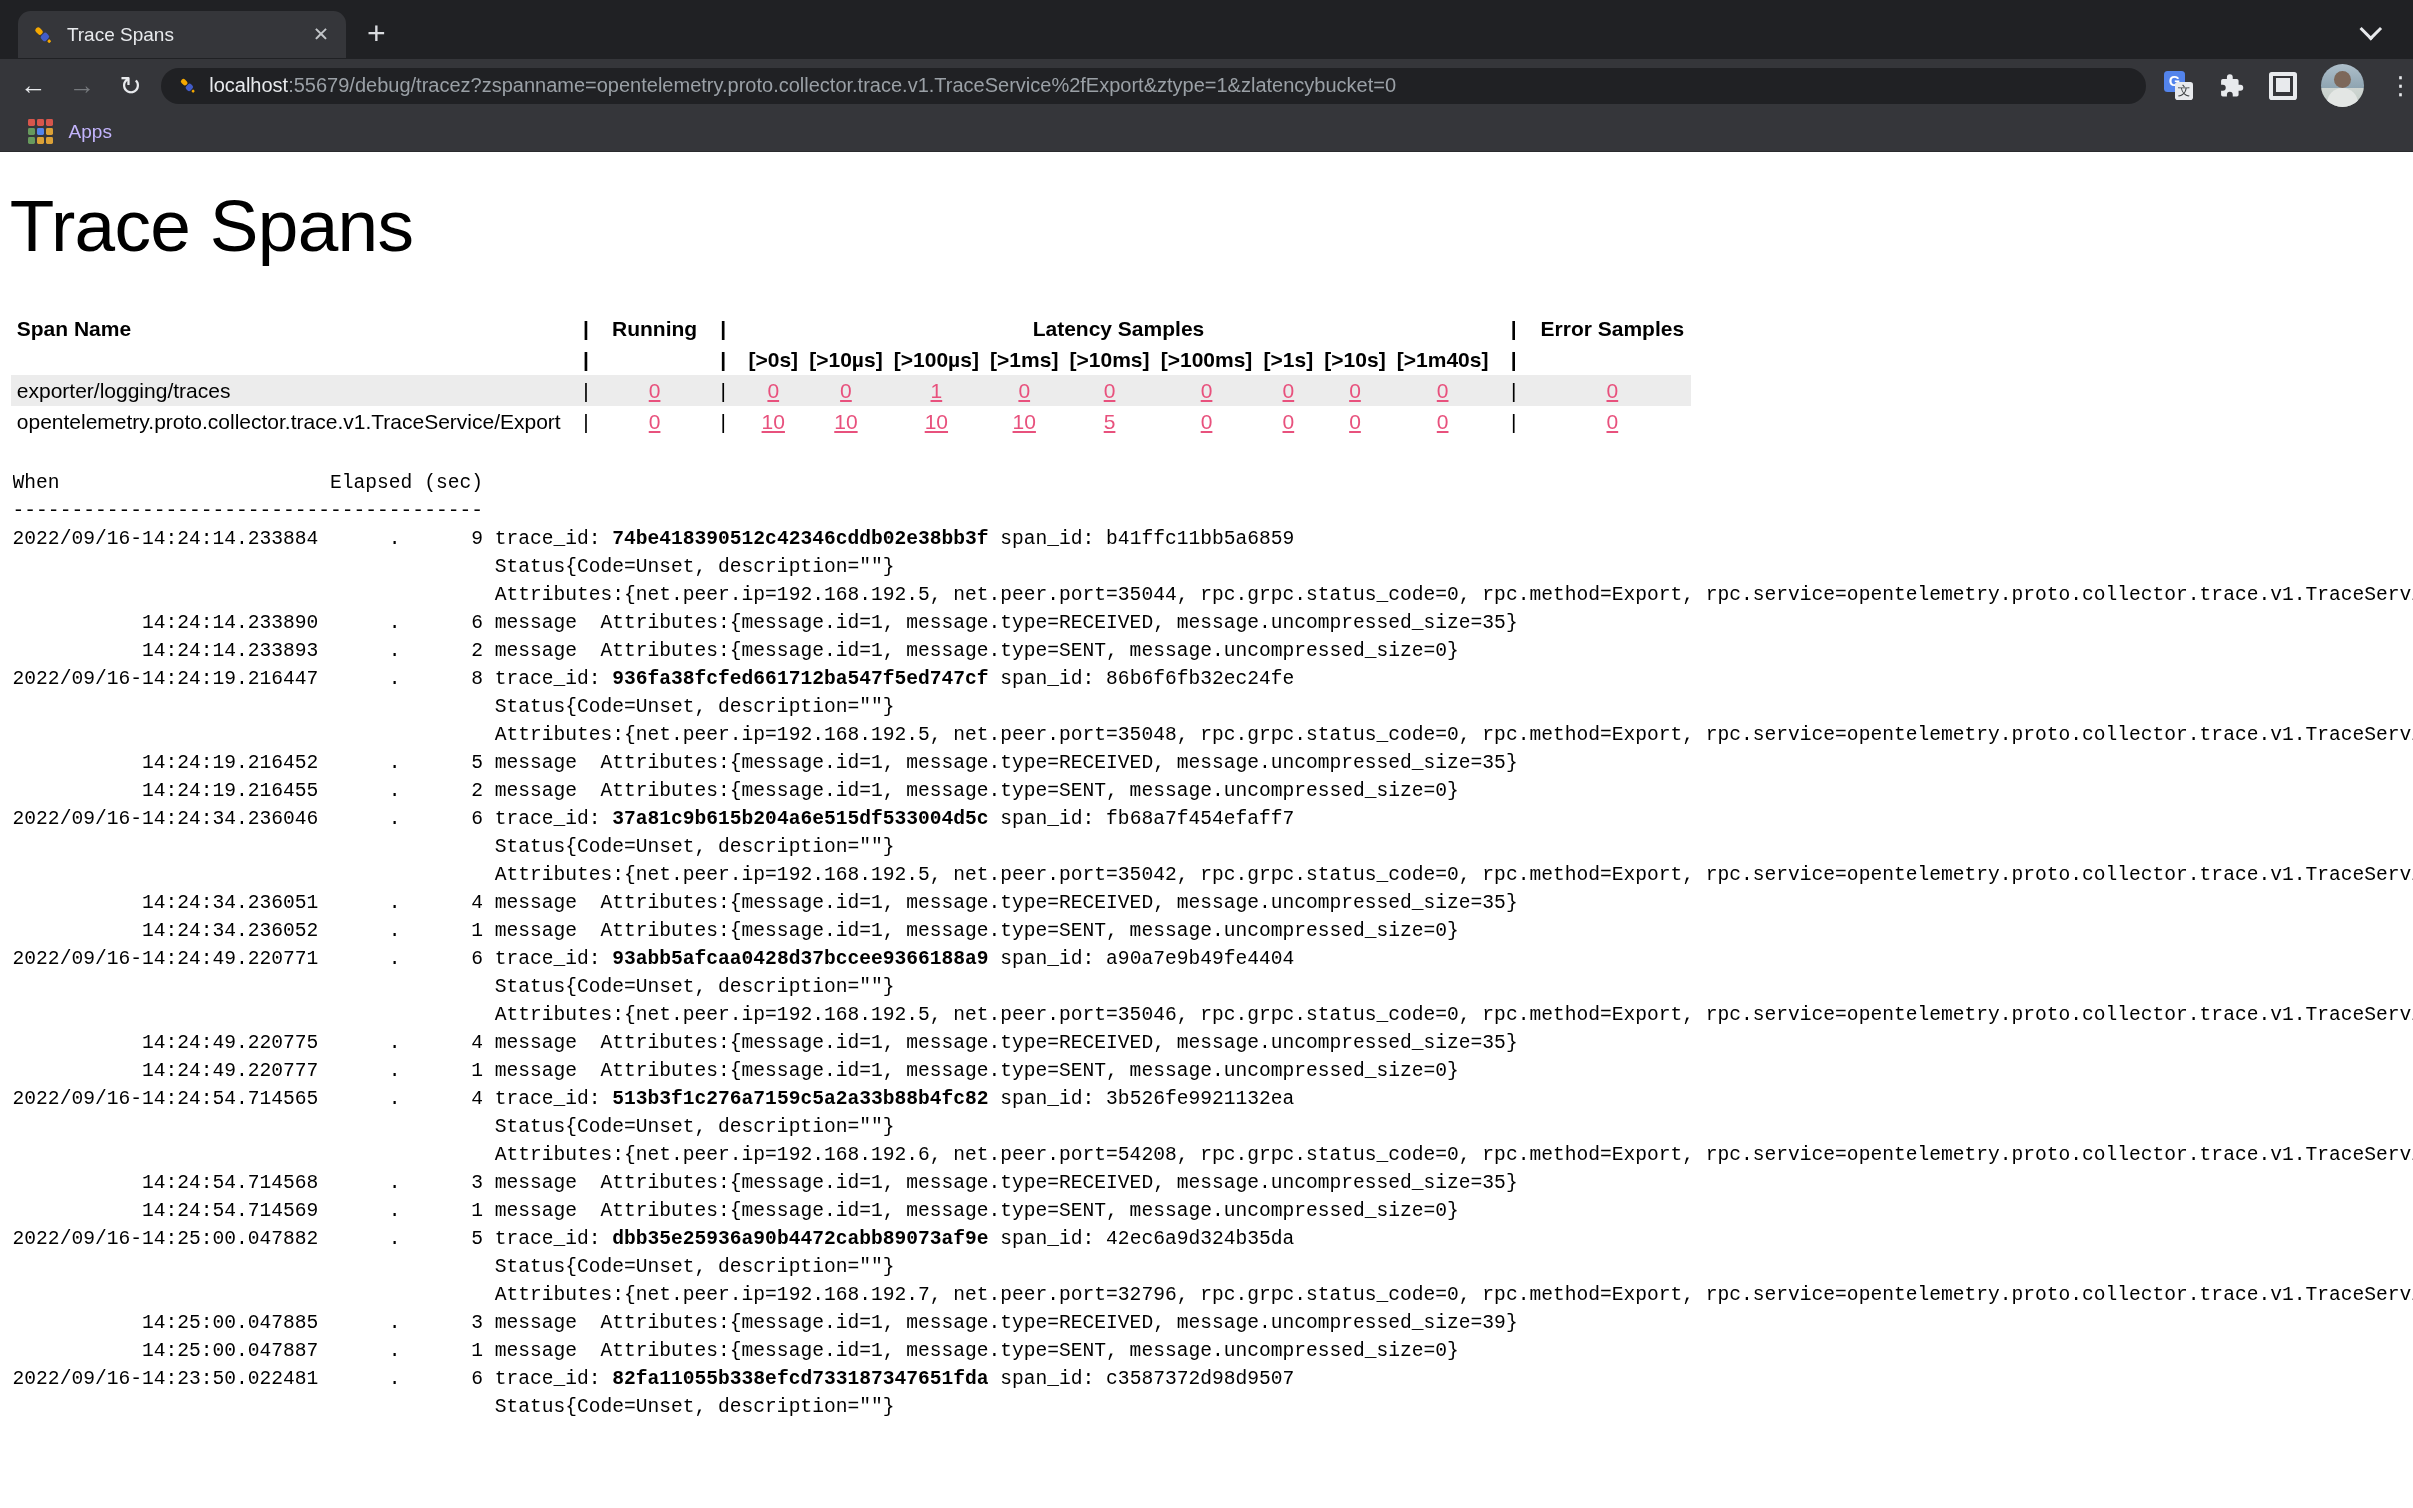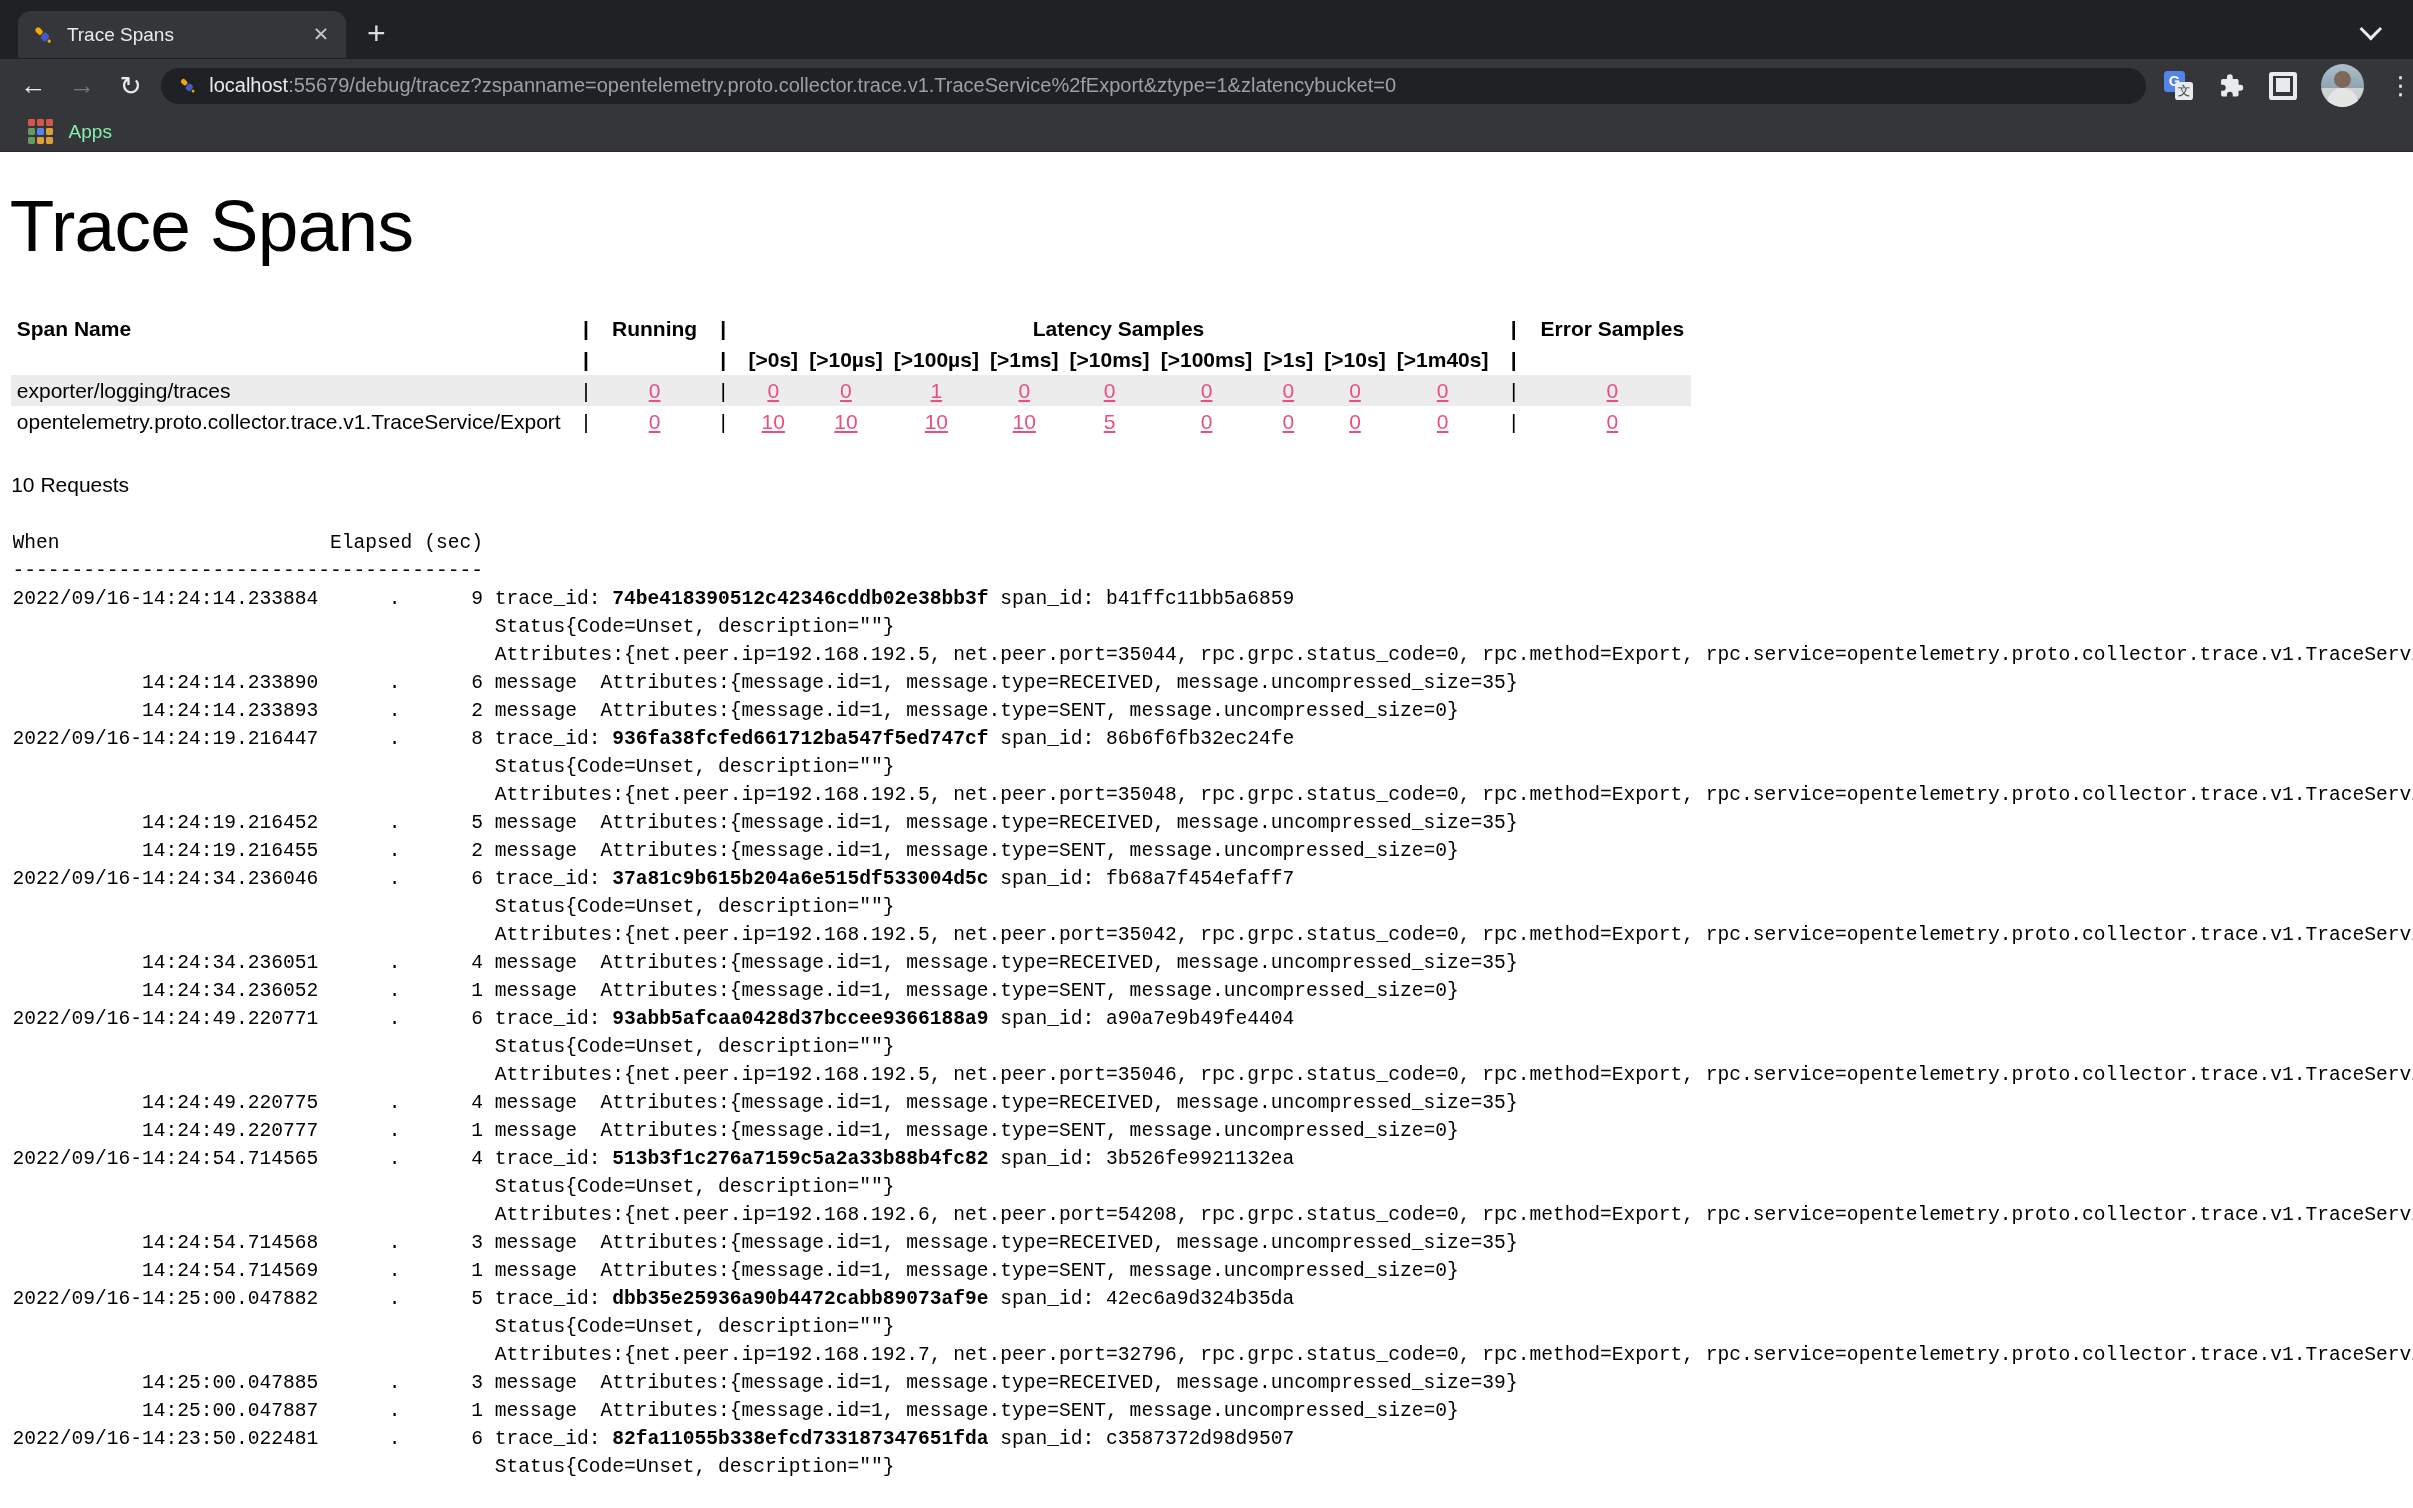--- a/index.html
+++ b/index.html
@@ -32,21 +32,21 @@
   .panelicon{width:28px;height:28px;border:4.2px solid #e8eaed;border-radius:2.8px;box-sizing:border-box;position:relative;}
   .panelicon:after{content:"";position:absolute;left:2.8px;top:2.8px;width:14px;height:14px;background:#e8eaed;}
   .avatar{width:43px;height:43px;border-radius:50%;background:linear-gradient(180deg,#aebfca 0%,#8fa5b2 55%,#cfd6d2 56%,#c2cbc6 100%);position:relative;overflow:hidden;}
   .avatar:before{content:"";position:absolute;left:13.3px;top:7px;width:17px;height:17px;border-radius:50%;background:#7d6least;background:#7d685a;}
   .avatar:after{content:"";position:absolute;left:6.3px;top:24px;width:31px;height:21px;border-radius:15.4px 15.4px 0 0;background:#e3e6e4;}
   .kebab{color:#e8eaed;font-size:25px;letter-spacing:0;}
 
   .bookmarks{height:39px;background:#35363a;display:flex;align-items:center;border-bottom:0.7px solid #2a2b2e;}
   .appsgrid{display:grid;grid-template-columns:repeat(3,7px);grid-template-rows:repeat(3,7px);gap:2.1px;margin-left:28px;}
   .appsgrid i{display:block;width:7px;height:7px;border-radius:1.4px;}
-  .apps-label{color:#86efac;font-size:19px;margin-left:15.4px;}
+  .apps-label{color:#c4b5fd;font-size:19px;margin-left:15.4px;}
 
   
   .content{background:#fff;color:#000;}
   h1.page-title{font-size:73px;font-weight:400;margin:32px 0 46px 9.8px;letter-spacing:-0.7px;}
 
   table.spans{border-collapse:collapse;margin-left:11.2px;font-size:21px;}
   table.spans th{font-weight:bold;white-space:nowrap;padding:3.5px 5.6px;margin-top:47px;}
   table.spans td{padding:3.5px 5.6px;white-space:nowrap;}
   table.spans .c{text-align:center;}
   table.spans .l{text-align:left;}
@@ -192,21 +192,20 @@
           <td class="c"><a class="cnt" href="#" style="color: rgb(232, 81, 125);">0</a></td>
           <td class="c"><a class="cnt" href="#" style="color: rgb(232, 81, 125);">0</a></td>
           <td class="c"><a class="cnt" href="#" style="color: rgb(232, 81, 125);">0</a></td>
           <td class="c"><a class="cnt" href="#" style="color: rgb(232, 81, 125);">0</a></td>
           <td class="c">|</td>
           <td class="c"><a class="cnt" href="#" style="color: rgb(232, 81, 125);">0</a></td>
         </tr>
       </tbody>
   </table>
 
-  <div class="req-count">10 Requests</div>
 
   <pre class="log">When                       Elapsed (sec)
 ----------------------------------------
 2022/09/16-14:24:14.233884      .      9 trace_id: <b>74be418390512c42346cddb02e38bb3f</b> span_id: b41ffc11bb5a6859
                                          Status{Code=Unset, description=""}
                                          Attributes:{net.peer.ip=192.168.192.5, net.peer.port=35044, rpc.grpc.status_code=0, rpc.method=Export, rpc.service=opentelemetry.proto.collector.trace.v1.TraceService}
            14:24:14.233890      .      6 message  Attributes:{message.id=1, message.type=RECEIVED, message.uncompressed_size=35}
            14:24:14.233893      .      2 message  Attributes:{message.id=1, message.type=SENT, message.uncompressed_size=0}
 2022/09/16-14:24:19.216447      .      8 trace_id: <b>936fa38fcfed661712ba547f5ed747cf</b> span_id: 86b6f6fb32ec24fe
                                          Status{Code=Unset, description=""}

